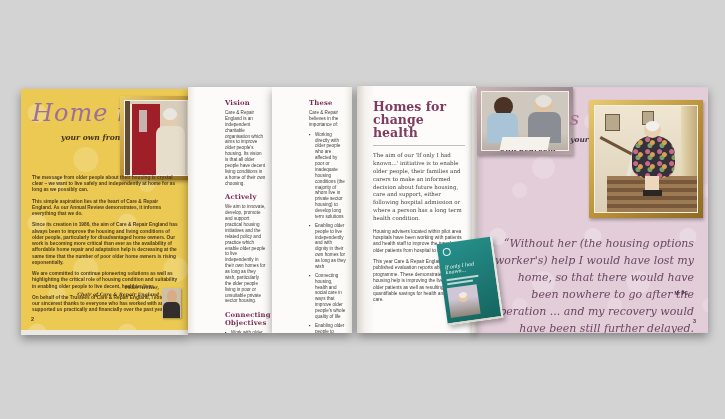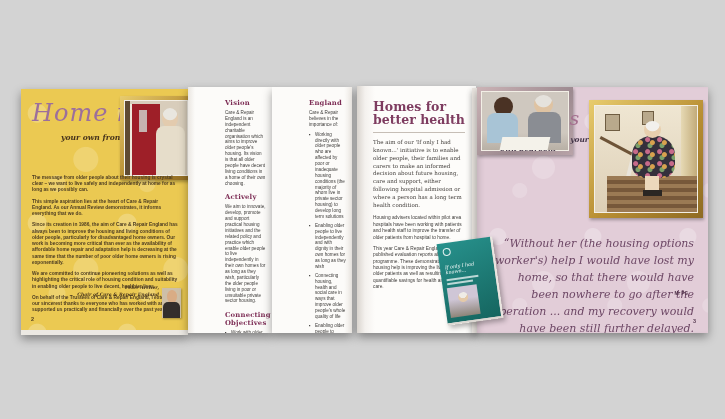--- a/index.html
+++ b/index.html
@@ -179,34 +179,34 @@
       <h4>Actively</h4>
       <p class="pbody">We aim to innovate, develop, promote and support practical housing initiatives and the related policy and practice which enable older people to live independently in their own homes for as long as they wish, particularly the older people living in poor or unsuitable private sector housing.</p>
       <h4>Connecting Objectives</h4>
       <div class="bullet"><span>Work with older people to identify what they need in order to live independently and well in their own homes and then promote and support the development of solutions, particularly in the private housing sector</span></div>
       <div class="bullet"><span>Raise awareness of the scale and nature of the impact of poor and unsuitable housing on the health and well being of older people and work with them to influence change in practice and policy</span></div>
     </div>
   </div>
 
   <div class="sheet panel panel-b">
     <div class="pad">
-      <h4>England</h4>
+      <h4>These</h4>
       <p class="pbody" style="margin-bottom:4px;">Care &amp; Repair believes in the importance of:</p>
       <div class="bullet"><span>Working directly with older people who are affected by poor or inadequate housing conditions (the majority of whom live in private sector housing) to develop long term solutions</span></div>
       <div class="bullet"><span>Enabling older people to live independently and with dignity in their own homes for as long as they wish</span></div>
       <div class="bullet"><span>Connecting housing, health and social care in ways that improve older people's whole quality of life</span></div>
       <div class="bullet"><span>Enabling older people to influence the planning of housing, related services and wider decision making</span></div>
       <div class="bullet"><span>Actively promoting and implementing equality and anti-discrimination practices in relation to age, disability, gender, race, faith and sexual orientation</span></div>
       <div class="note">This Review gives an illustrated 'snapshot' of the work of Care &amp; Repair England. A more detailed description is included in our Annual Report and Audited Accounts 2011-12.</div>
     </div>
   </div>
 
   <div class="sheet panel panel-c">
     <div class="h-pad">
-      <h2 class="h-title">Homes for better health</h2>
+      <h2 class="h-title">Homes for change health</h2>
       <div class="h-rule"></div>
       <p class="h-lead">The aim of our 'If only I had known...' initiative is to enable older people, their families and carers to make an informed decision about future housing, care and support, either following hospital admission or where a person has a long term health condition.</p>
       <p class="h-p">Housing advisers located within pilot area hospitals have been working with patients and health staff to improve the transfer of older patients from hospital to home.</p>
       <p class="h-p">This year Care &amp; Repair England published evaluation reports about the programme. These demonstrate how housing help is improving the lives of older patients as well as resulting in quantifiable savings for health and social care.</p>
     </div>
   </div>
 
   <div class="report">
     <div class="bk-logo"></div>
     <div class="bk-title">If only I had known...</div>

